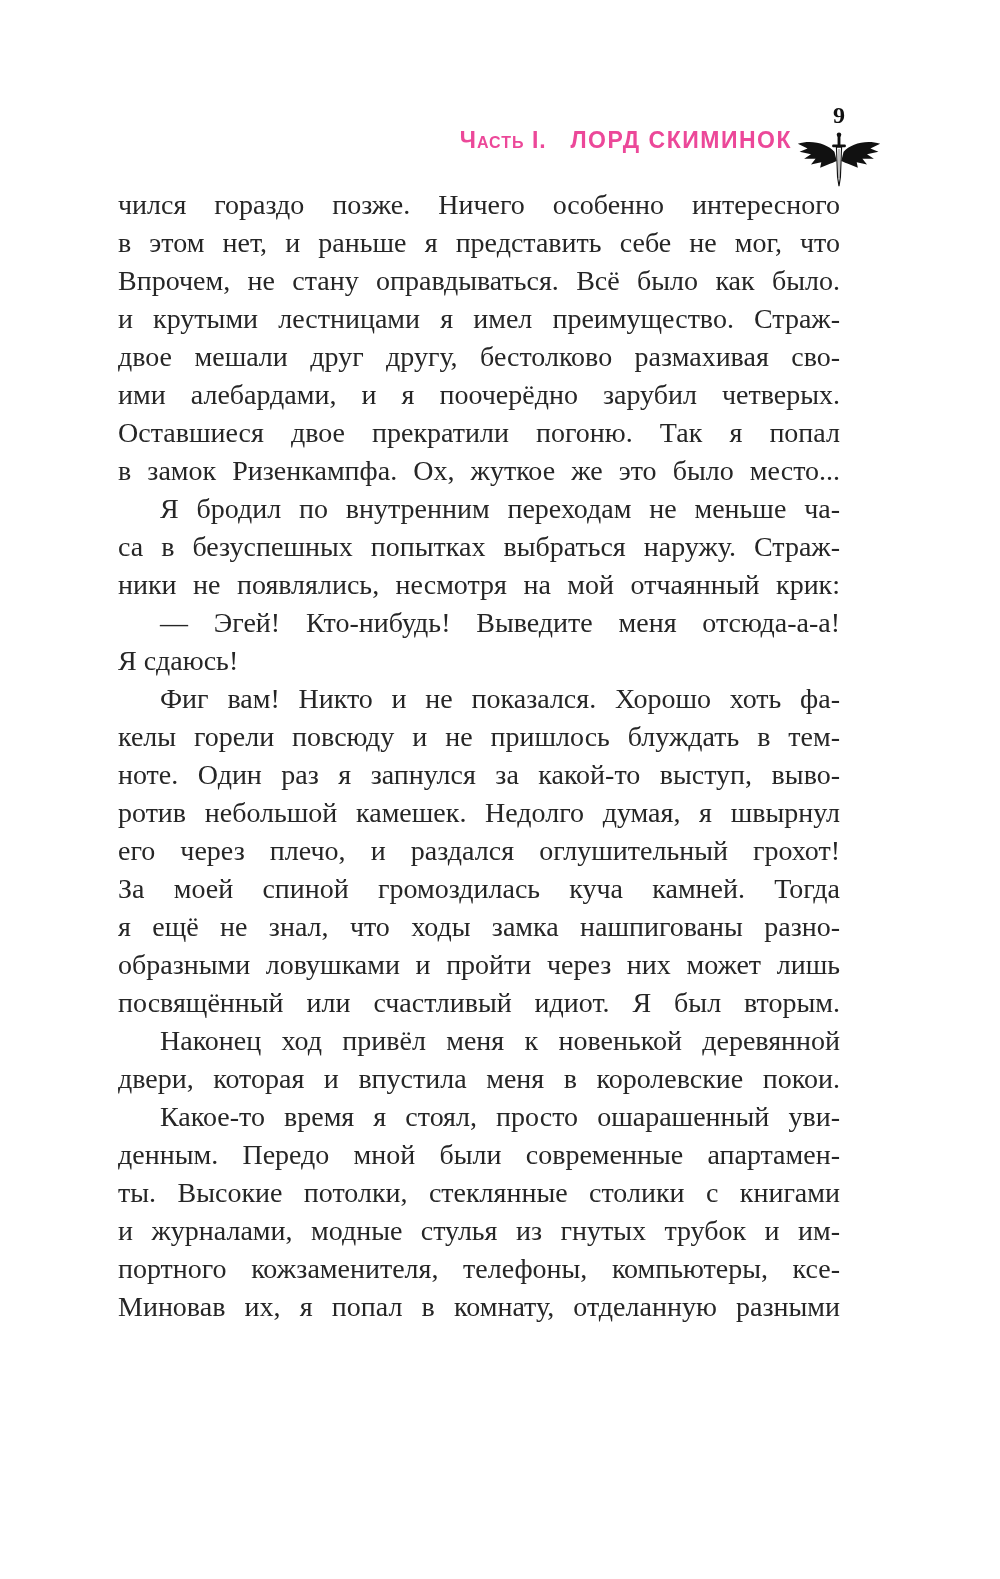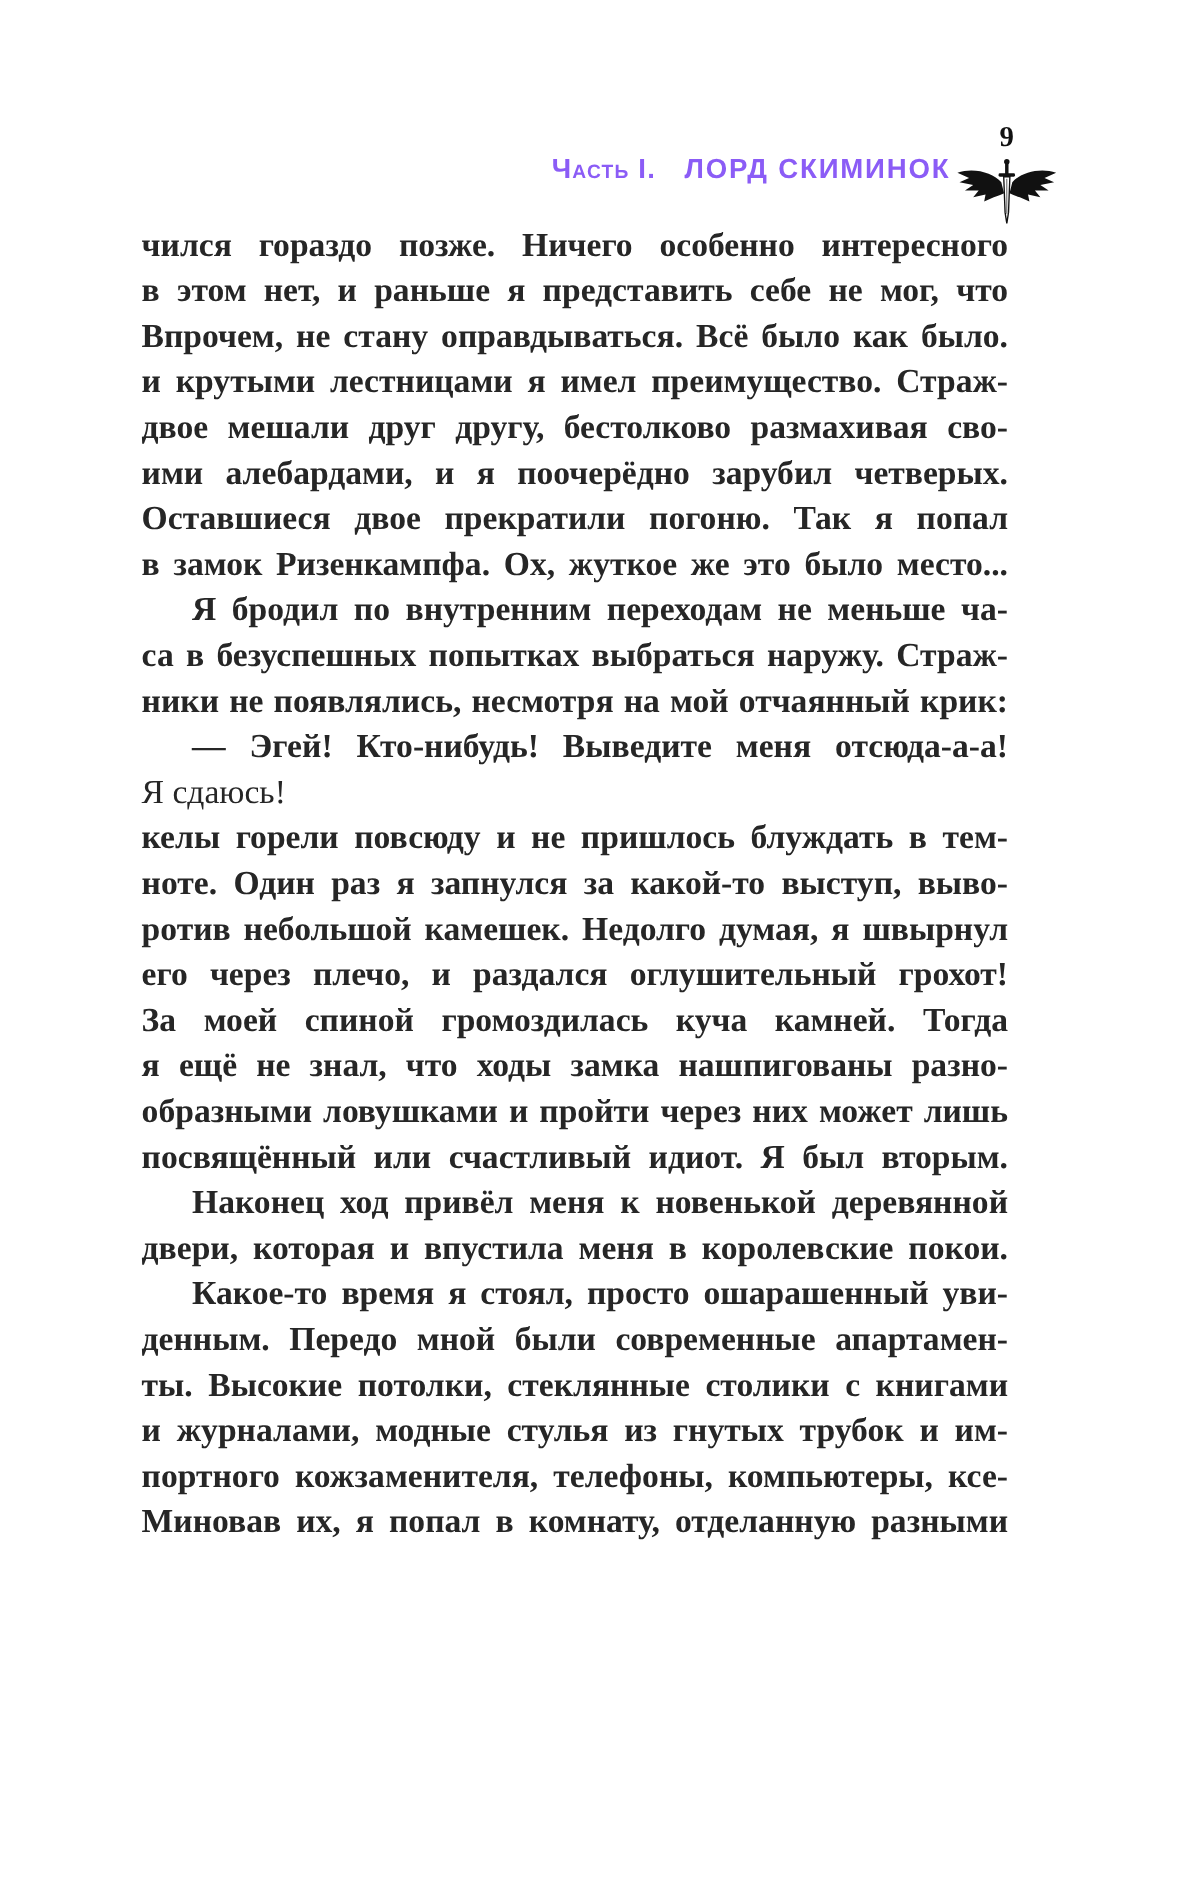--- a/index.html
+++ b/index.html
@@ -19,21 +19,21 @@
     position: absolute;
     top: 127px;
     left: 0;
     width: 792px;
     text-align: right;
     font-family: "Liberation Sans", sans-serif;
     font-size: 23px;
     line-height: 26px;
     font-weight: 600;
     letter-spacing: 1.5px;
-    color: #8b5cf6;
+    color: #ec4899;
     white-space: nowrap;
   }
   .header-title .part {
     font-variant: small-caps;
     letter-spacing: 1px;
   }
   .emblem {
     position: absolute;
     top: 103px;
     left: 792px;
@@ -65,21 +65,20 @@
   .line {
     line-height: 38px;
     height: 38px;
     text-align: left;
     overflow: visible;
   }
   .line.j {
     text-align: justify;
     -moz-text-align-last: justify;
     text-align-last: justify;
-    font-weight: bold;
   }
   .line.indent {
     text-indent: 42px;
   }
 </style>
 </head>
 <body>
 
 <div class="page">
 
@@ -141,20 +140,21 @@
       <div class="line j">и крутыми лестницами я имел преимущество. Страж-</div>
       <div class="line j">двое мешали друг другу, бестолково размахивая сво-</div>
       <div class="line j">ими алебардами, и я поочерёдно зарубил четверых.</div>
       <div class="line j">Оставшиеся двое прекратили погоню. Так я попал</div>
       <div class="line j">в замок Ризенкампфа. Ох, жуткое же это было место...</div>
       <div class="line j indent">Я бродил по внутренним переходам не меньше ча-</div>
       <div class="line j">са в безуспешных попытках выбраться наружу. Страж-</div>
       <div class="line j">ники не появлялись, несмотря на мой отчаянный крик:</div>
       <div class="line j indent">— Эгей! Кто-нибудь! Выведите меня отсюда-а-а!</div>
       <div class="line">Я сдаюсь!</div>
+      <div class="line j indent">Фиг вам! Никто и не показался. Хорошо хоть фа-</div>
       <div class="line j">келы горели повсюду и не пришлось блуждать в тем-</div>
       <div class="line j">ноте. Один раз я запнулся за какой-то выступ, выво-</div>
       <div class="line j">ротив небольшой камешек. Недолго думая, я швырнул</div>
       <div class="line j">его через плечо, и раздался оглушительный грохот!</div>
       <div class="line j">За моей спиной громоздилась куча камней. Тогда</div>
       <div class="line j">я ещё не знал, что ходы замка нашпигованы разно-</div>
       <div class="line j">образными ловушками и пройти через них может лишь</div>
       <div class="line j">посвящённый или счастливый идиот. Я был вторым.</div>
       <div class="line j indent">Наконец ход привёл меня к новенькой деревянной</div>
       <div class="line j">двери, которая и впустила меня в королевские покои.</div>

